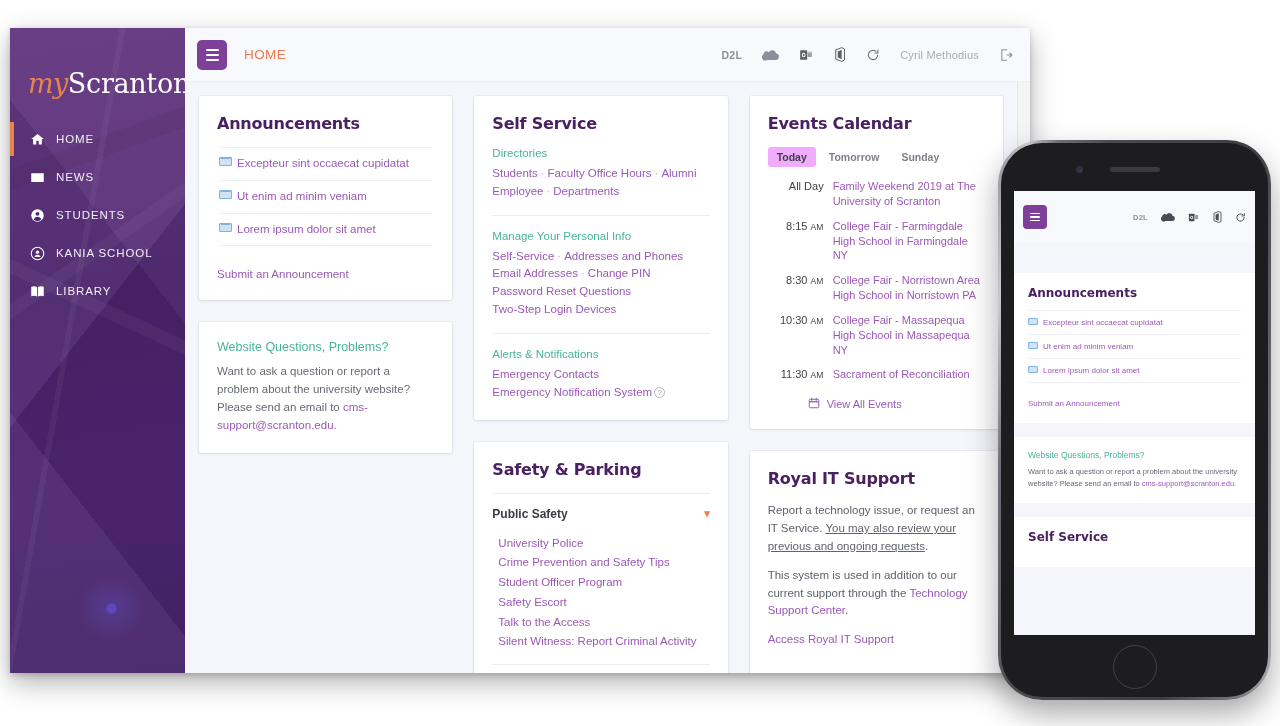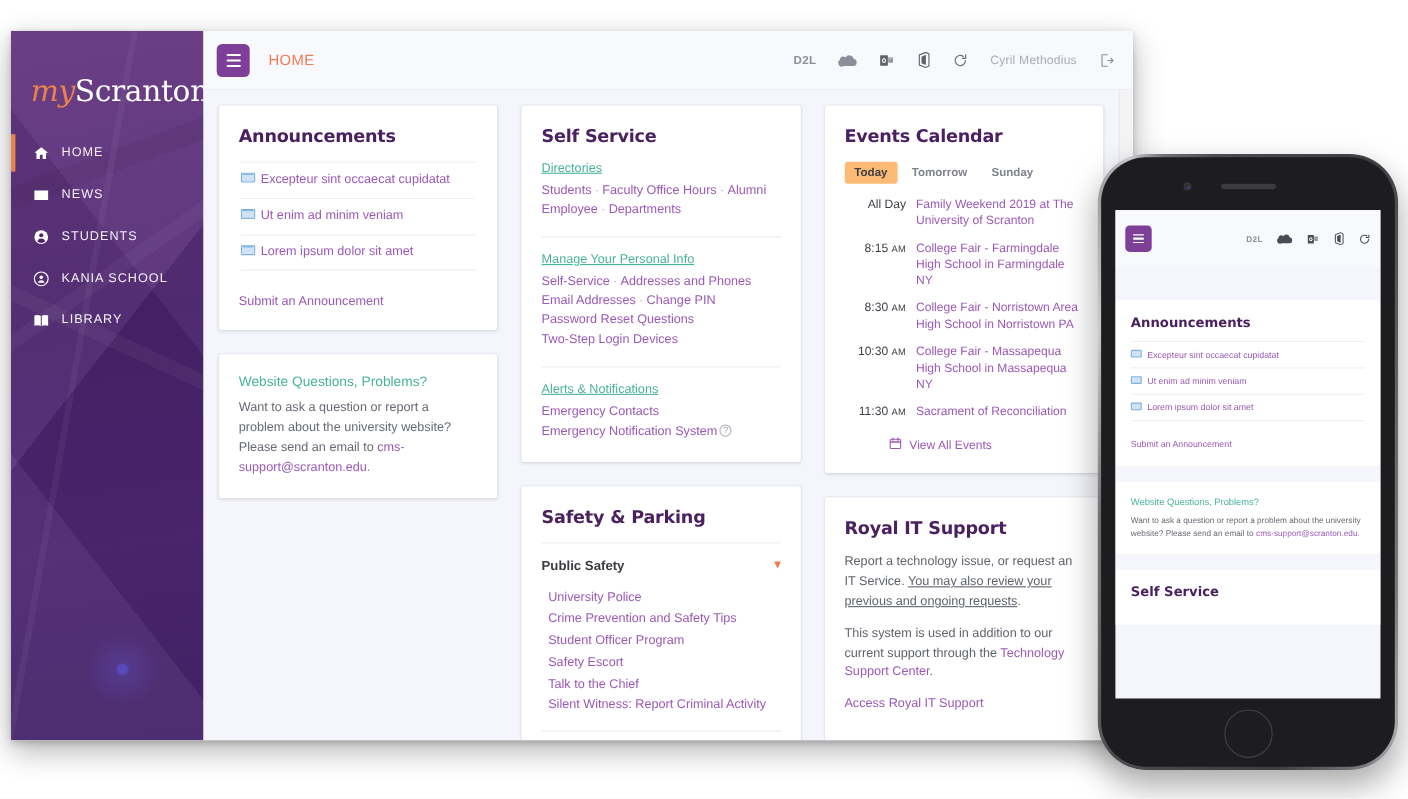--- a/index.html
+++ b/index.html
@@ -102,21 +102,21 @@
   .card{
     background:#ffffff; border-radius:2px;
     box-shadow:0 1px 3px rgba(40,40,70,.10), 0 0 0 1px rgba(40,40,70,.035);
     padding:18px 18px 18px 18px;
   }
   .card h2{
     font-family:"DejaVu Sans", sans-serif;
     font-size:16px; color:#4a2060; letter-spacing:-.2px; font-weight:bold;
     margin-bottom:14px;
   }
-  .sect-head{ color:#49b39a; font-size:11.5px; margin-bottom:6px;text-decoration:underline; }
+  .sect-head{ color:#49b39a; font-size:11.5px; margin-bottom:6px; }
   .lnk{ color:#9b59b6; }
   .sep{ color:#c2a8cf; padding:0 3px; }
   .hr{ height:1px; background:#ececf2; margin:14px 0; }
 
   
   .ann-list{ margin:8px 2px 0 2px; }
   .ann-row{
     border-top:1px solid #eeeef4;
     padding:9px 0 9px 18px; position:relative;
     font-size:11.5px; color:#9b59b6; cursor:pointer; line-height:1.2;
@@ -142,21 +142,21 @@
   .ss-links{ font-size:11.5px; line-height:1.55; color:#9b59b6; }
   .ss-links span{ cursor:pointer; }
   .help-circ{
     display:inline-block; width:11px; height:11px; border:1px solid #b3b5bd; border-radius:50%;
     font-size:8px; line-height:9px; text-align:center; color:#9a9ca4; vertical-align:1px; margin-left:2px;
   }
 
   
   .ev-tabs{ display:flex; gap:4px; margin-bottom:12px; }
   .ev-tab{ font-size:10.5px; color:#7f828b; padding:4px 9px; border-radius:3px; cursor:pointer;font-weight:bold; }
-  .ev-tab.active{ background:#fdba74; color:#3d3f46; font-weight:bold; }
+  .ev-tab.active{ background:#f0abfc; color:#3d3f46; font-weight:bold; }
   .ev-row{ display:flex; gap:9px; margin-bottom:10px; font-size:11px; line-height:1.35; }
   .ev-time{ flex:0 0 56px; text-align:right; color:#3d3f46; white-space:nowrap; }
   .ev-time em{ font-style:normal; font-size:8.5px; letter-spacing:.2px; }
   .ev-name{ color:#9b59b6; cursor:pointer; }
   #view-all-events{
     display:flex; align-items:center; gap:7px; margin-top:15px;
     font-size:11px; color:#9b59b6; cursor:pointer;padding-left:40px;
   }
 
   
@@ -438,21 +438,21 @@
 
           <div class="acc-head">
             <span>Public Safety</span>
             <span class="chev">▾</span>
           </div>
           <div class="acc-body">
             <div>University Police</div>
             <div>Crime Prevention and Safety Tips</div>
             <div>Student Officer Program</div>
             <div>Safety Escort</div>
-            <div>Talk to the Chief</div>
+            <div>Talk to the Access</div>
             <div>Silent Witness: Report Criminal Activity</div>
           </div>
 
           <div class="acc-head">
             
             
           </div>
         </div>
 
       </div>

